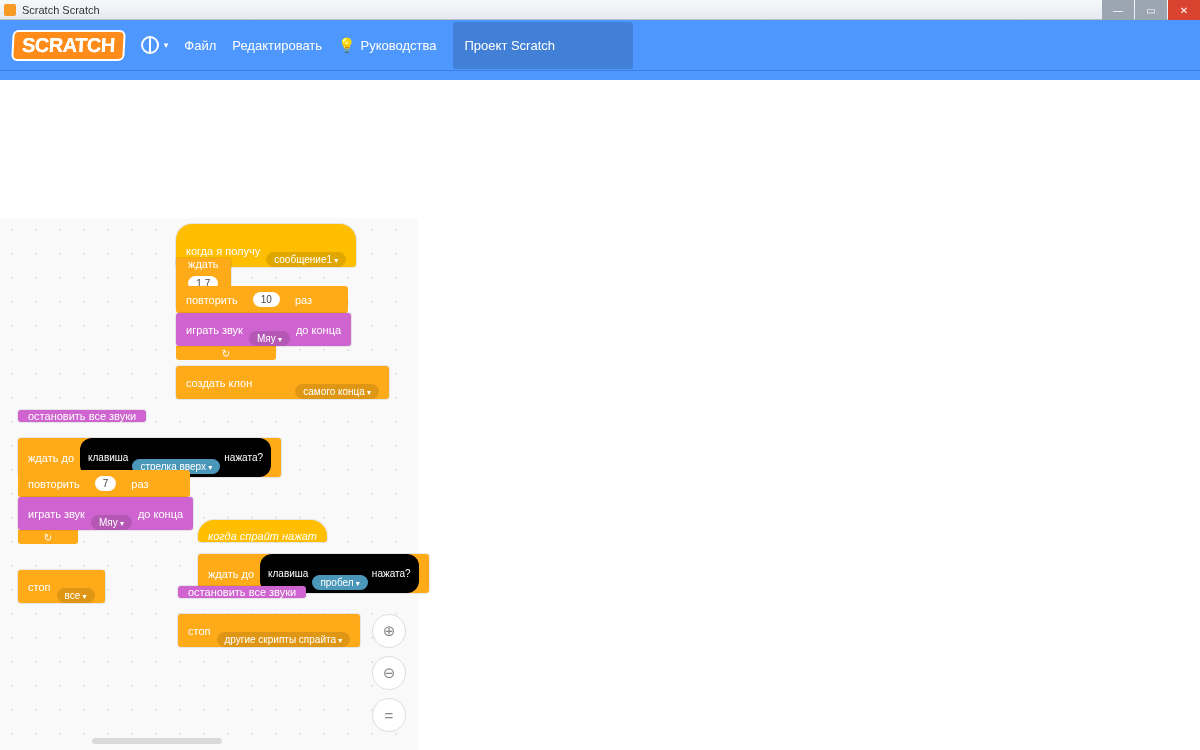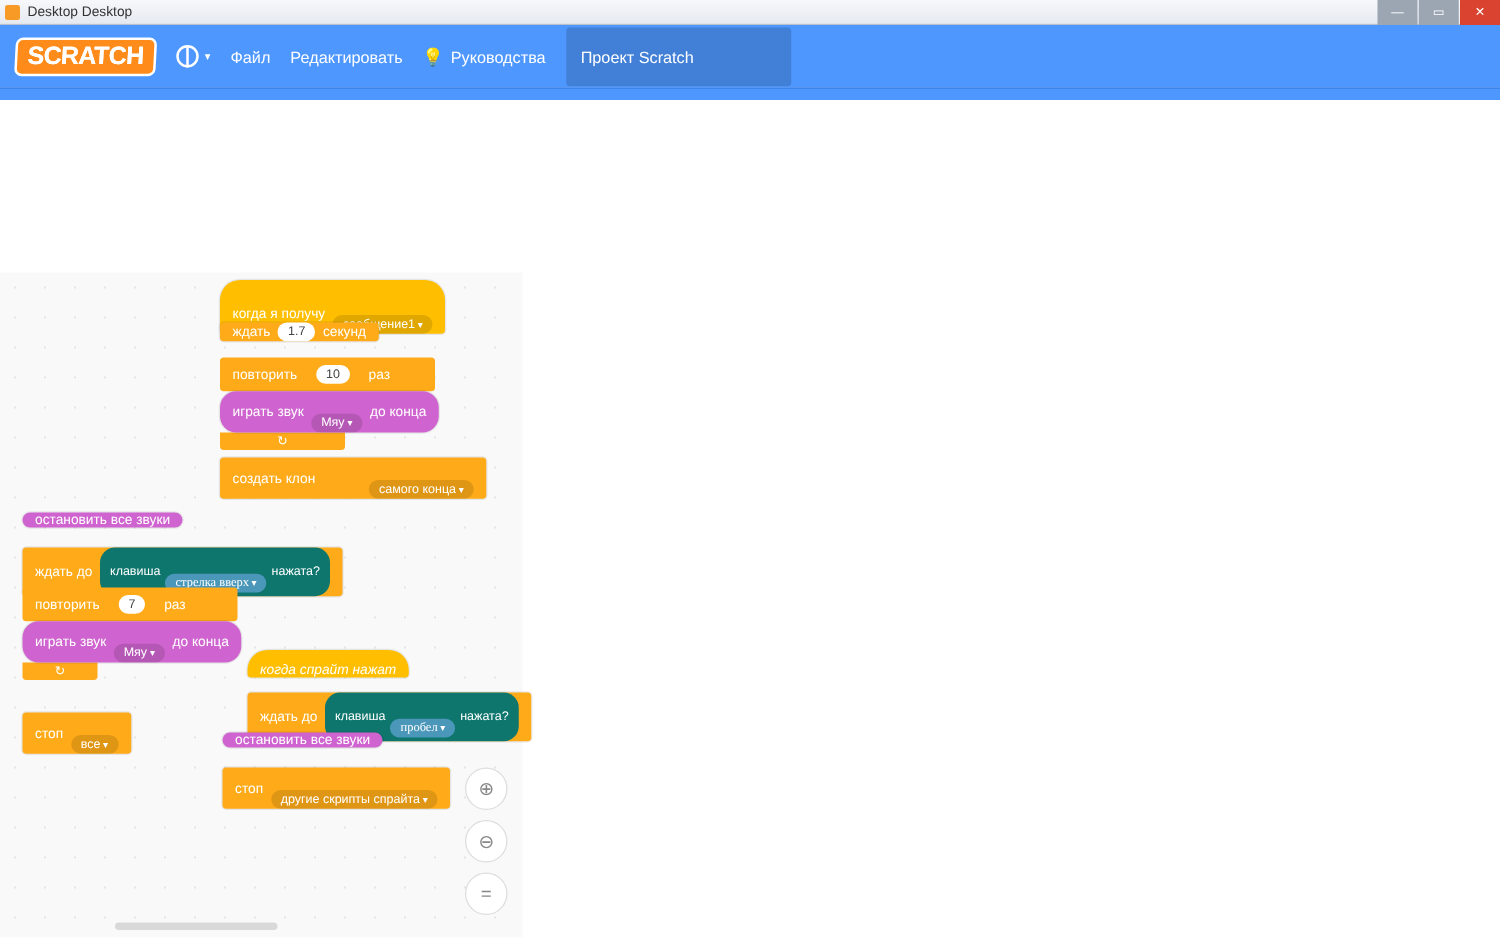--- a/index.html
+++ b/index.html
@@ -28,43 +28,43 @@
 
 .toolbar-hint { height: 10px; background: #4d97ff; border-top: 1px solid #3b7fe0; }
 
 
 .workspace { position: absolute; left: 0; top: 218px; width: 418px; height: 532px; background: #f9f9f9; background-image: radial-gradient(#e5e5e5 1px, transparent 1px); background-size: 24px 24px; }
 .blk { position: absolute; color: #fff; font-size: 11px; font-weight: 500; display: inline-flex; align-items: center; padding: 0 10px; border-radius: 3px; white-space: nowrap; gap: 6px; box-shadow: 0 0 0 1px rgba(0,0,0,0.08); }
 .hat { border-radius: 16px 16px 3px 3px; padding-top: 10px; }
 .pill { background: #fff; color: #444; padding: 2px 8px; border-radius: 10px; font-size: 10px; }
 .dd { background: rgba(0,0,0,0.12); padding: 2px 8px 2px 8px; border-radius: 10px; font-size: 10px; margin-top: 18px; }
 .dd::after { content: " ▾"; font-size: 8px; }
-.sensing { background: #0f766e; border-radius: 12px; padding: 3px 8px; font-size: 10px; display: inline-flex; align-items: center; gap: 4px; text-align: right; }
-.sensing .dd { background: #4a97ba; font-family: Liberation Serif, serif; }
+.sensing { background: #000000; border-radius: 12px; padding: 3px 8px; font-size: 10px; display: inline-flex; align-items: center; gap: 4px; text-align: right; }
+.sensing .dd { background: #4a97ba; }
 .events { background: #ffbf00; }
 .control { background: #ffab19; }
-.sound  { background: #cf63cf; border-radius: 13px; }
+.sound  { background: #cf63cf; }
 .control-c { background: #ffab19; border-radius: 3px; }
 .c-wrap { position: absolute; }
 .c-top { padding: 6px 10px; display: flex; align-items: center; gap: 15px; }
 .c-left { width: 14px; background: #ffab19; }
 .c-bottom { height: 14px; background: #ffab19; border-radius: 0 0 3px 3px; display:flex; align-items:center; justify-content:center; color:#fff;}
 .loop-icon { font-size: 10px; }
 
 .zoom-controls { position: absolute; right: 12px; bottom: 18px; display: flex; flex-direction: column; gap: 8px; }
 .zoom-btn { width: 34px; height: 34px; border: 1px solid #ddd; border-radius: 50%; background: #fff; display: flex; align-items: center; justify-content: center; color: #888; font-size: 15px; cursor: pointer; }
 
 .hscroll { position: absolute; left: 92px; bottom: 6px; width: 130px; height: 6px; background: #d9d9d9; border-radius: 3px; }
 </style>
 </head>
 <body>
 
 <div class="titlebar">
   <div class="app-icon"></div>
-  <span>Desktop Desktop</span>
+  <span>Scratch Scratch</span>
   <div class="win-controls">
     <div class="win-btn win-min">—</div>
     <div class="win-btn win-max">▭</div>
     <div class="win-btn win-close">✕</div>
   </div>
 </div>
 
 <div class="menubar">
   <div class="logo">SCRATCH</div>
   <div class="menu-item">
@@ -84,21 +84,21 @@
   <input class="project-input" value="Проект Scratch" style="">
 </div>
 <div class="toolbar-hint"></div>
 
 <div class="workspace">
 
   <div class="blk hat events" style="left:176px; top:6px;">
     <span>когда я получу</span>
     <span class="dd">сообщение1</span>
   </div>
-  <div class="blk control" style="left:176px; top:40px;">
+  <div class="blk control" style="left:176px; top:40px;flex-direction:column;">
     <span>ждать</span>
     <span class="pill">1.7</span>
     <span>секунд</span>
   </div>
 
   <div class="c-wrap" style="left:176px; top:68px; width:172px;">
     <div class="control-c c-top" style="color:#fff; font-size:11px;">
       <span>повторить</span>
       <span class="pill">10</span>
       <span>раз</span>

